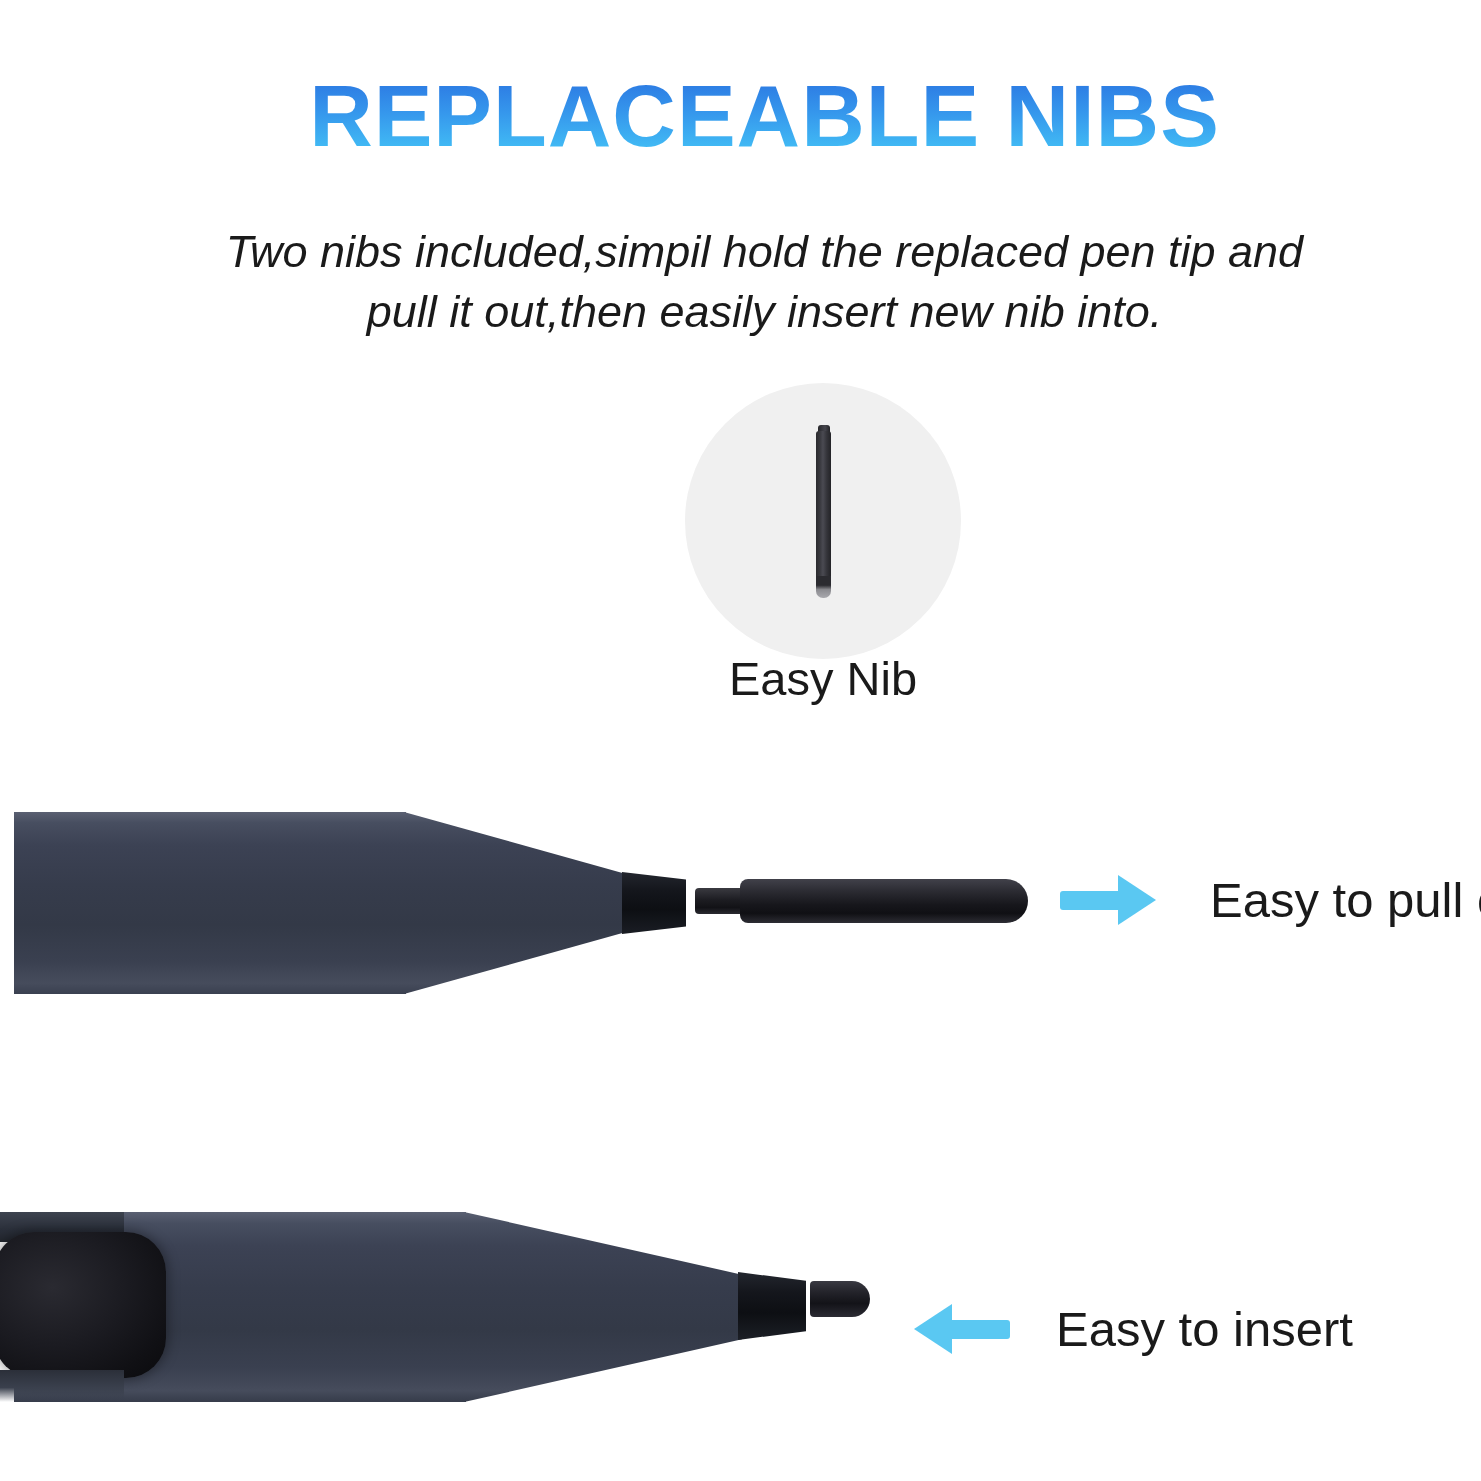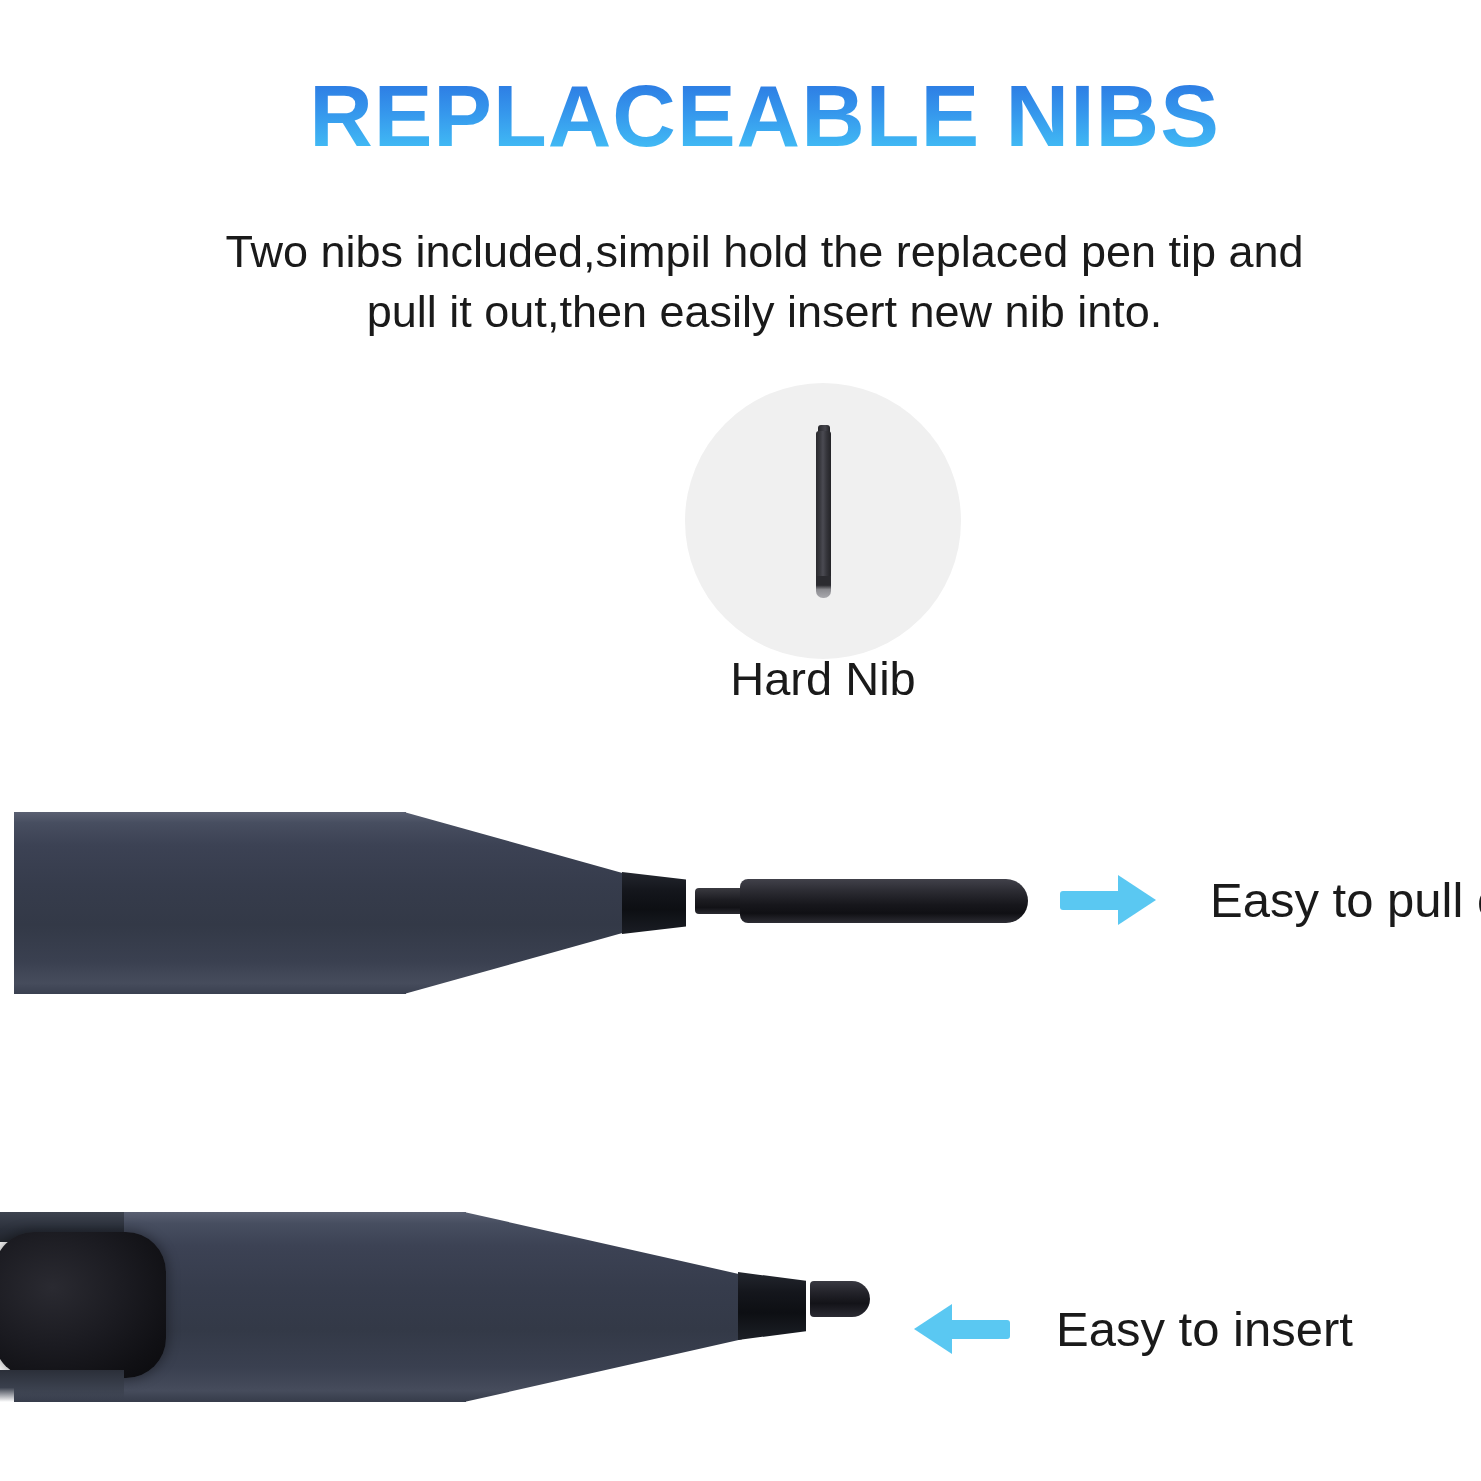--- a/index.html
+++ b/index.html
@@ -49,20 +49,21 @@
     left: 50%;
     transform: translateX(-50%);
     top: 222px;
     width: 1120px;
     text-align: center;
     font-size: 45px;
     line-height: 1.34;
     color: #1a1a1a;
     font-family: "Liberation Sans", sans-serif;
     font-weight: 400;
+    font-style: italic;
   }
 
   
   .nib-card {
     position: absolute;
     left: 661px;
     top: 383px;
     width: 276px;
     height: 276px;
   }
@@ -323,21 +324,21 @@
 
   <div class="title">REPLACEABLE NIBS</div>
 
   <div class="subtitle">Two nibs included,simpil hold the replaced pen tip and pull it out,then easily insert new nib into.</div>
 
   <div class="nib-card">
     <div class="nib-circle"></div>
     <div class="nib-vert-top"></div>
     <div class="nib-vert"></div>
     <div class="nib-vert-tip"></div>
-    <div class="nib-label">Hard Nib</div>
+    <div class="nib-label">Easy Nib</div>
   </div>
 
   <div class="pen pen-top">
     <div class="barrel"></div>
     <div class="cone"></div>
     <div class="collar"></div>
   </div>
   <div class="nib-horiz-shank"></div>
   <div class="nib-horiz-body"></div>
 

